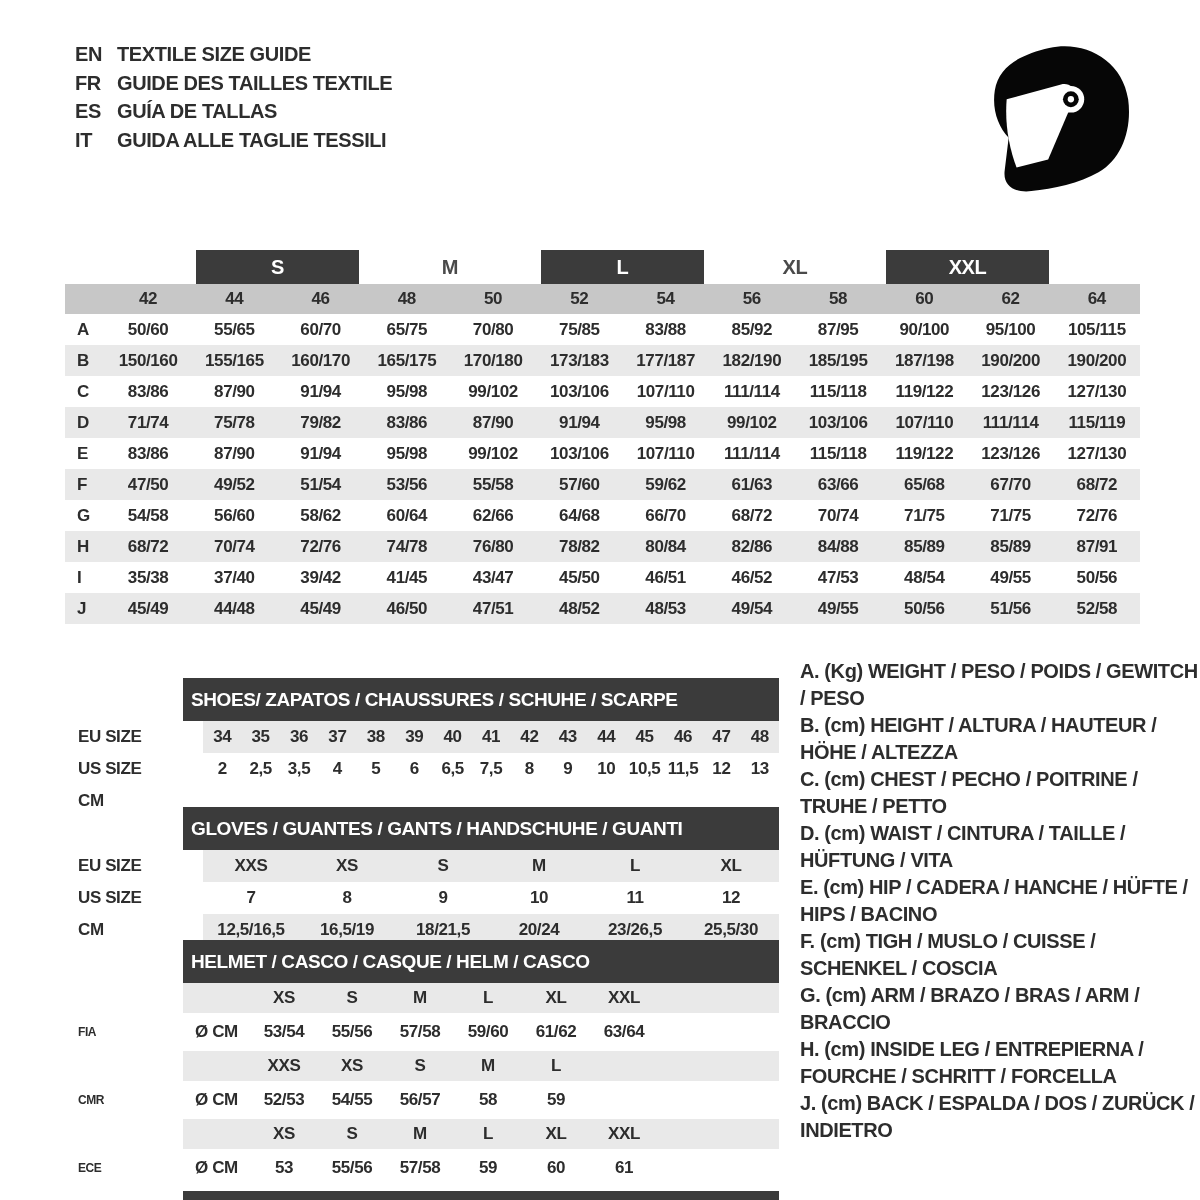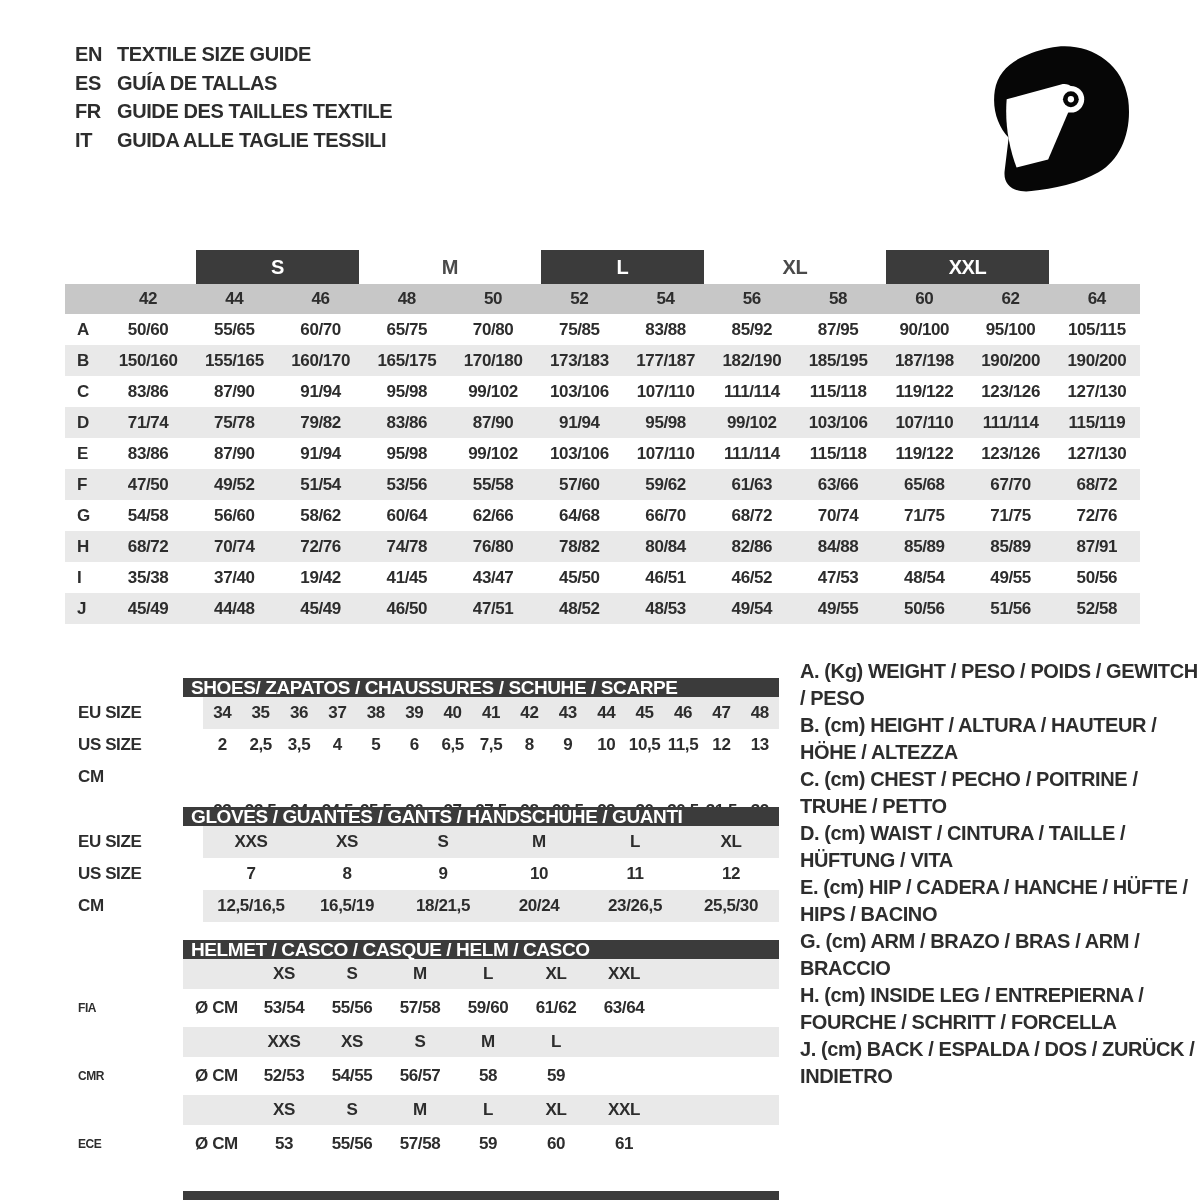--- a/index.html
+++ b/index.html
@@ -33,21 +33,21 @@
   .body-row{display:grid;grid-template-columns:40px repeat(12,1fr);height:31px;font-size:17px;}
   .body-row.stripe{background:var(--stripe-gray);}
   .cell{display:flex;align-items:center;justify-content:center;white-space:nowrap;font-size:17px;}
   .row-label{justify-content:flex-start;padding-left:12px;}
 
   
   .section{position:absolute;left:78px;width:701px;}
   #shoes{top:678px;}
   #gloves{top:807px;}
   #helmet{top:940px;}
-  .sec-title{margin-left:105px;height:19px;background:var(--dark-bar);color:#fff;
+  .sec-title{margin-left:105px;height:43px;background:var(--dark-bar);color:#fff;
     display:flex;align-items:center;padding-left:8px;font-size:19px;box-sizing:border-box;}
   .sec-row{display:flex;height:32px;gap:20px;}
   .sec-row .rlabel{width:105px;flex:0 0 105px;display:flex;align-items:center;font-size:17px;}
   .sec-row .cells{flex:1;display:grid;}
   .sec-row .cells.stripe{background:var(--stripe-gray);}
   .sec-row .cell{font-size:17px;}
 
   
   .helm-sizes{margin-left:105px;height:30px;background:var(--stripe-gray);
     display:grid;grid-template-columns:67px repeat(6,68px) 1fr;}
@@ -66,26 +66,26 @@
 <body>
 
 <div class="canvas">
 
   <div class="langs" id="langs">
       <div class="lang-row">
         <div class="lang-code">EN</div>
         <div class="lang-title">TEXTILE SIZE GUIDE</div>
       </div>
       <div class="lang-row">
+        <div class="lang-code">FR</div>
+        <div class="lang-title">GUIDE DES TAILLES TEXTILE</div>
+      </div>
+      <div class="lang-row">
         <div class="lang-code">ES</div>
         <div class="lang-title">GUÍA DE TALLAS</div>
-      </div>
-      <div class="lang-row">
-        <div class="lang-code">FR</div>
-        <div class="lang-title">GUIDE DES TAILLES TEXTILE</div>
       </div>
       <div class="lang-row">
         <div class="lang-code">IT</div>
         <div class="lang-title">GUIDA ALLE TAGLIE TESSILI</div>
       </div>
     </div>
 
   <div class="helmet-pic">
     <svg viewBox="0 0 160 160" width="158" height="158" aria-hidden="true">
       <path fill="#060606" d="M68,8 C104,0 142,20 148,60 C152,90 142,120 118,134 C99,145 72,151 50,153 C32,155 21,147 23,132 L27,99 C16,87 10,70 13,51 C17,25 42,14 68,8 Z"></path>
@@ -236,21 +236,21 @@
         <div class="cell">82/86</div>
         <div class="cell">84/88</div>
         <div class="cell">85/89</div>
         <div class="cell">85/89</div>
         <div class="cell">87/91</div>
       </div>
       <div class="body-row">
         <div class="cell row-label">I</div>
         <div class="cell">35/38</div>
         <div class="cell">37/40</div>
-        <div class="cell">19/42</div>
+        <div class="cell">39/42</div>
         <div class="cell">41/45</div>
         <div class="cell">43/47</div>
         <div class="cell">45/50</div>
         <div class="cell">46/51</div>
         <div class="cell">46/52</div>
         <div class="cell">47/53</div>
         <div class="cell">48/54</div>
         <div class="cell">49/55</div>
         <div class="cell">50/56</div>
       </div>
@@ -434,19 +434,20 @@
         </div>
       </div>
     </div>
 
   <div class="legend" id="legend">
       <div class="legend-item">A. (Kg) WEIGHT / PESO / POIDS / GEWITCH / PESO</div>
       <div class="legend-item">B. (cm) HEIGHT / ALTURA / HAUTEUR / HÖHE / ALTEZZA</div>
       <div class="legend-item">C. (cm) CHEST / PECHO / POITRINE / TRUHE / PETTO</div>
       <div class="legend-item">D. (cm) WAIST / CINTURA / TAILLE / HÜFTUNG / VITA</div>
       <div class="legend-item">E. (cm) HIP / CADERA / HANCHE / HÜFTE / HIPS /  BACINO</div>
+      <div class="legend-item">F. (cm) TIGH / MUSLO / CUISSE / SCHENKEL / COSCIA</div>
       <div class="legend-item">G. (cm) ARM  / BRAZO / BRAS / ARM / BRACCIO</div>
       <div class="legend-item">H. (cm) INSIDE LEG / ENTREPIERNA / FOURCHE / SCHRITT / FORCELLA</div>
       <div class="legend-item">J. (cm) BACK / ESPALDA / DOS / ZURÜCK / INDIETRO</div>
     </div>
 
   <div class="bottom-bar"></div>
 </div>
 
 </body></html>

